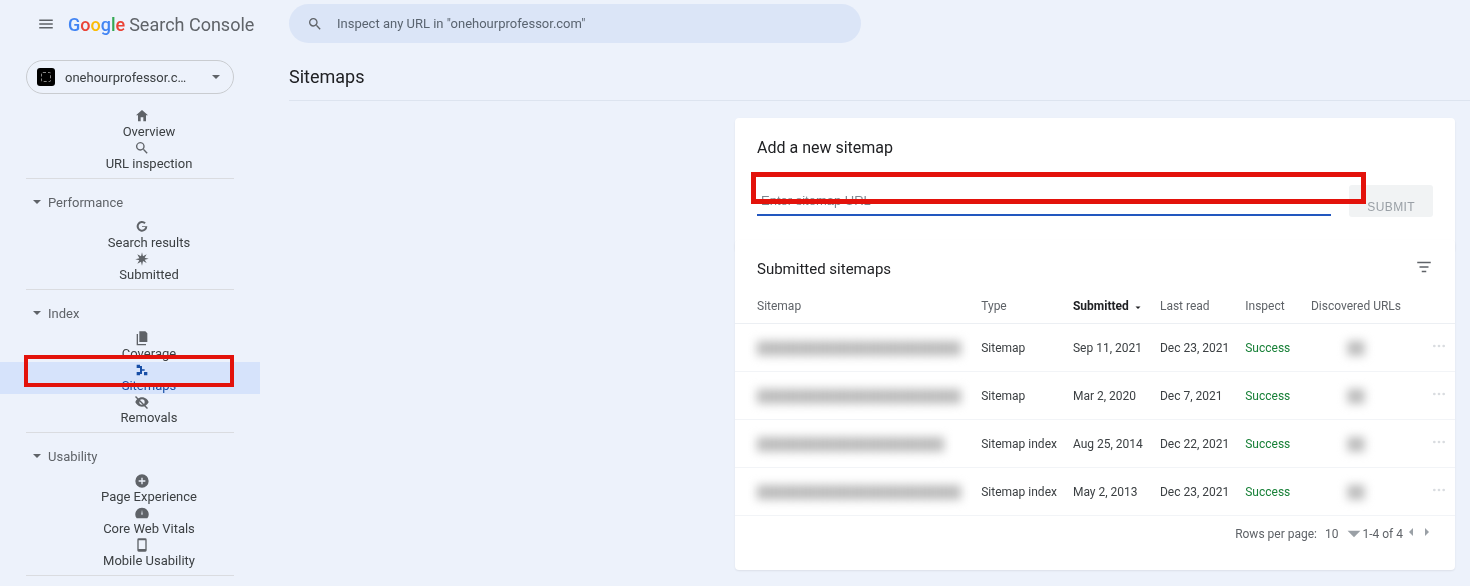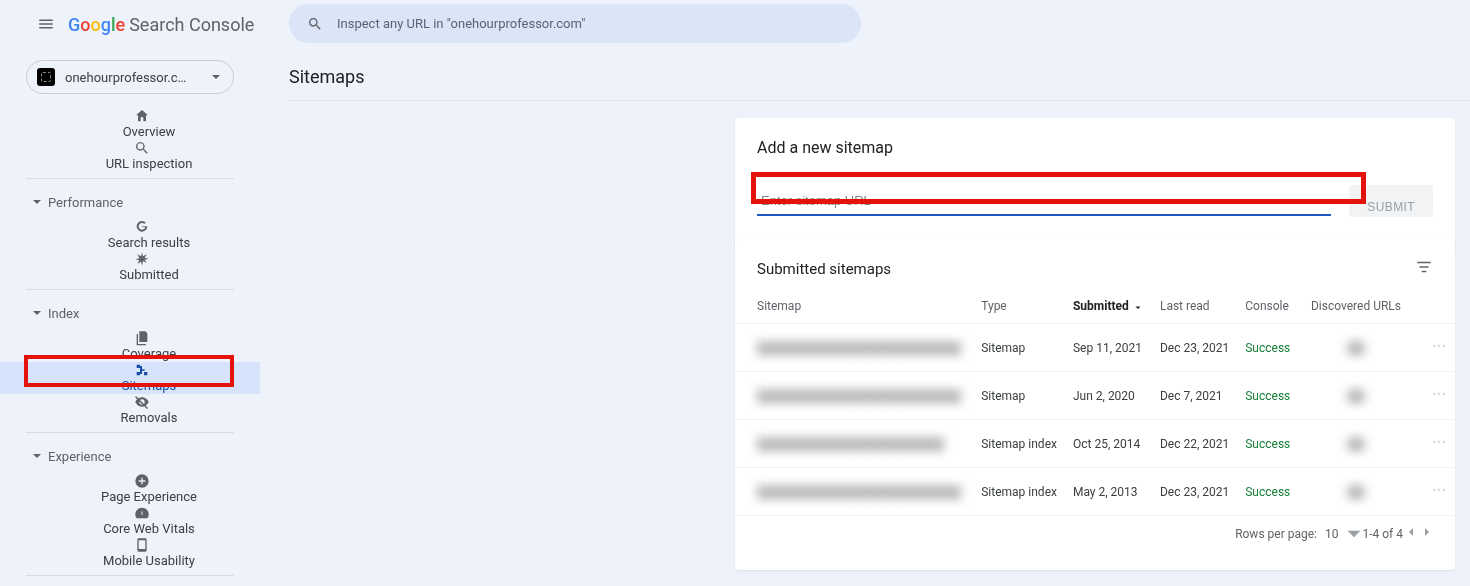--- a/index.html
+++ b/index.html
@@ -301,21 +301,21 @@
       </span>
     <span>Removals</span>
   </div>
 
   <div class="sep"></div>
 
   <div class="section-hdr">
     <svg viewBox="0 0 10 10">
         <path d="M1 3l4 4 4-4z"></path>
       </svg>
-    <span>Experience</span>
+    <span>Usability</span>
   </div>
   <div class="nav-item">
     <span class="ico">
         <svg viewBox="0 0 24 24">
           <path d="M12 2a10 10 0 100 20 10 10 0 000-20zm1 9h4v2h-4v4h-2v-4H7v-2h4V7h2z"></path>
         </svg>
       </span>
     <span>Page Experience</span>
   </div>
   <div class="nav-item">
@@ -373,21 +373,21 @@
       <tr>
         <th class="col-sitemap">Sitemap</th>
         <th class="col-type">Type</th>
         <th class="col-sub sorted">
           <span>Submitted</span>
           <svg viewBox="0 0 24 24" style="width:12px;height:12px;fill:#202124;vertical-align:middle">
               <path d="M12 16l-5-5h10z"></path>
             </svg>
         </th>
         <th class="col-read">Last read</th>
-        <th class="col-status">Console</th>
+        <th class="col-status">Inspect</th>
         <th class="col-urls right">Discovered URLs</th>
         <th style="width:30px"></th>
       </tr>
     </thead>
     <tbody id="tbody">
         <tr>
           <td><span class="blur">████████████████████████</span></td>
           <td>Sitemap</td>
           <td>Sep 11, 2021</td>
           <td>Dec 23, 2021</td>
@@ -395,34 +395,34 @@
           <td class="right"><span class="blur">██</span></td>
           <td class="row-action"><svg viewBox="0 0 24 24">
               <circle cx="5" cy="12" r="2"></circle>
               <circle cx="12" cy="12" r="2"></circle>
               <circle cx="19" cy="12" r="2"></circle>
             </svg></td>
         </tr>
         <tr>
           <td><span class="blur">████████████████████████</span></td>
           <td>Sitemap</td>
-          <td>Jun 2, 2020</td>
+          <td>Mar 2, 2020</td>
           <td>Dec 7, 2021</td>
           <td class="success">Success</td>
           <td class="right"><span class="blur">██</span></td>
           <td class="row-action"><svg viewBox="0 0 24 24">
               <circle cx="5" cy="12" r="2"></circle>
               <circle cx="12" cy="12" r="2"></circle>
               <circle cx="19" cy="12" r="2"></circle>
             </svg></td>
         </tr>
         <tr>
           <td><span class="blur">██████████████████████</span></td>
           <td>Sitemap index</td>
-          <td>Oct 25, 2014</td>
+          <td>Aug 25, 2014</td>
           <td>Dec 22, 2021</td>
           <td class="success">Success</td>
           <td class="right"><span class="blur">██</span></td>
           <td class="row-action"><svg viewBox="0 0 24 24">
               <circle cx="5" cy="12" r="2"></circle>
               <circle cx="12" cy="12" r="2"></circle>
               <circle cx="19" cy="12" r="2"></circle>
             </svg></td>
         </tr>
         <tr>

